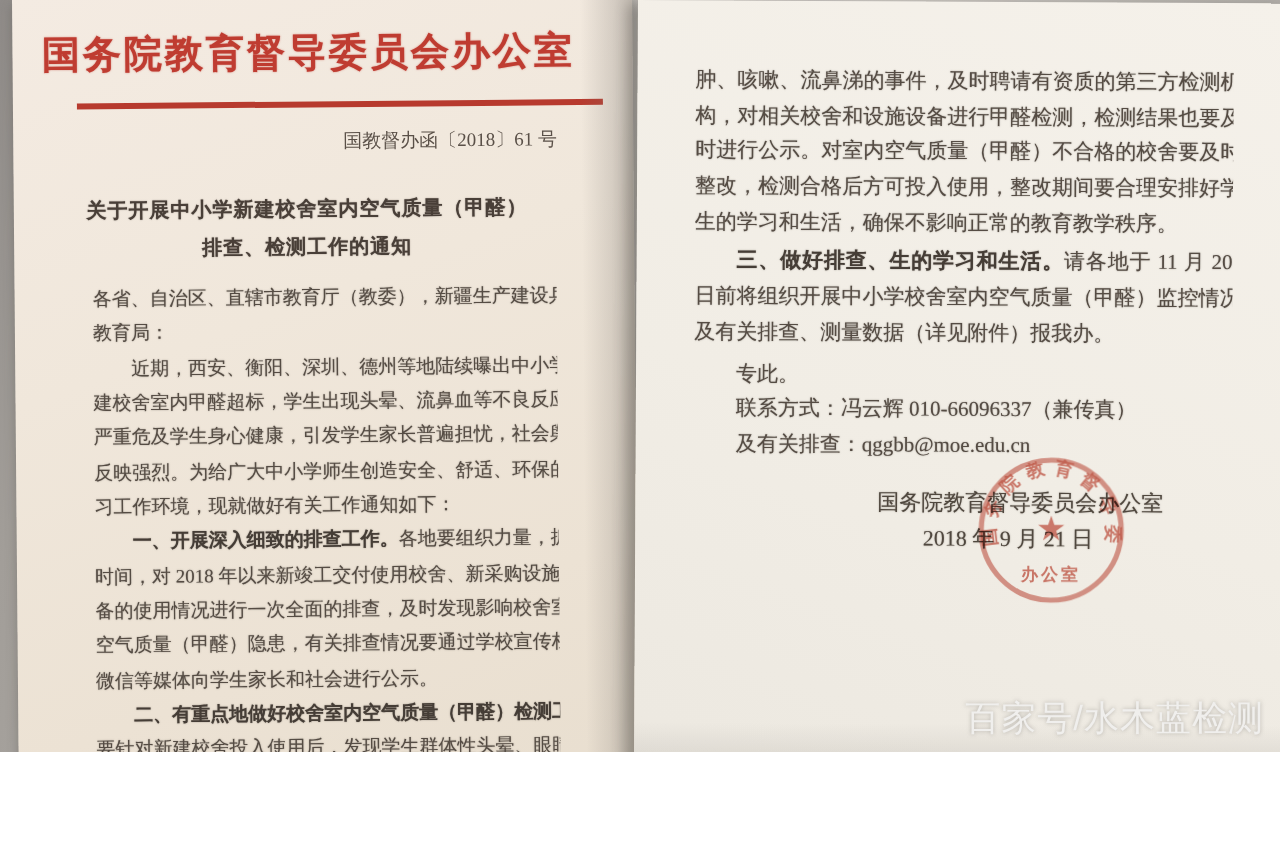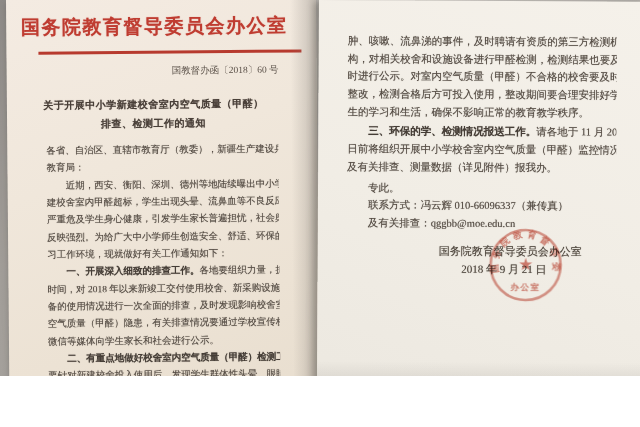--- a/index.html
+++ b/index.html
@@ -72,21 +72,21 @@
   }
 </style>
 </head>
 <body>
 
 <div class="photo">
 
   <div class="page page-left">
     <div class="hdr">国务院教育督导委员会办公室</div>
     <div class="rule"></div>
-    <div class="docnum">国教督办函〔2018〕60 号</div>
+    <div class="docnum">国教督办函〔2018〕61 号</div>
     <div class="title title1">关于开展中小学新建校舍室内空气质量（甲醛）</div>
     <div class="title title2">排查、检测工作的通知</div>
 
     <div class="body body-l">
       <div class="line"><span>各省、自治区、直辖市教育厅（教委），新疆生产建设兵团</span></div>
       <div class="line short"><span>教育局：</span></div>
       <div class="line ind"><span>近期，西安、衡阳、深圳、德州等地陆续曝出中小学新</span></div>
       <div class="line"><span>建校舍室内甲醛超标，学生出现头晕、流鼻血等不良反应，</span></div>
       <div class="line"><span>严重危及学生身心健康，引发学生家长普遍担忧，社会舆论</span></div>
       <div class="line"><span>反映强烈。为给广大中小学师生创造安全、舒适、环保的学</span></div>
@@ -103,21 +103,21 @@
     <div class="redline"></div>
   </div>
 
   <div class="page page-right">
     <div class="body body-r">
       <div class="line"><span>肿、咳嗽、流鼻涕的事件，及时聘请有资质的第三方检测机</span></div>
       <div class="line"><span>构，对相关校舍和设施设备进行甲醛检测，检测结果也要及</span></div>
       <div class="line"><span>时进行公示。对室内空气质量（甲醛）不合格的校舍要及时</span></div>
       <div class="line"><span>整改，检测合格后方可投入使用，整改期间要合理安排好学</span></div>
       <div class="line short"><span>生的学习和生活，确保不影响正常的教育教学秩序。</span></div>
-      <div class="line ind mt2"><b>三、环保的学、检测情况报送工作。</b><span>请各地于 11 月 20</span></div>
+      <div class="line ind mt2"><b>三、做好排查、生的学习和生活。</b><span>请各地于 11 月 20</span></div>
       <div class="line"><span>日前将组织开展中小学校舍室内空气质量（甲醛）监控情况</span></div>
       <div class="line short"><span>及有关排查、测量数据（详见附件）报我办。</span></div>
       <div class="line ind short mt3"><span>专此。</span></div>
       <div class="line ind short"><span>联系方式：冯云辉 010-66096337（兼传真）</span></div>
       <div class="line ind short"><span>及有关排查：qggbb@moe.edu.cn</span></div>
     </div>
 
     <div class="sig">国务院教育督导委员会办公室</div>
     <div class="sigdate">2018 年 9 月 21 日</div>
 
@@ -125,13 +125,14 @@
       <circle cx="39" cy="39" r="35" fill="none" stroke="rgba(198,80,64,0.62)" stroke-width="2.6"></circle>
       <path id="sealArc" d="M 12.7 48.6 A 28 28 0 1 1 65.3 48.6" fill="none"></path>
       <text font-size="9" fill="rgba(198,80,64,0.8)" font-weight="bold">
         <textPath href="#sealArc" startOffset="2" textLength="128" lengthAdjust="spacing">国务院教育督导委员会</textPath>
       </text>
       <text x="39" y="44" text-anchor="middle" font-size="17" fill="rgba(198,80,64,0.78)">★</text>
       <text x="39" y="64" text-anchor="middle" font-size="8.5" letter-spacing="1.5" fill="rgba(198,80,64,0.8)" font-weight="bold">办公室</text>
     </svg>
   </div>
 
+  <div class="watermark">百家号/水木蓝检测</div>
 </div>
 
 </body></html>

